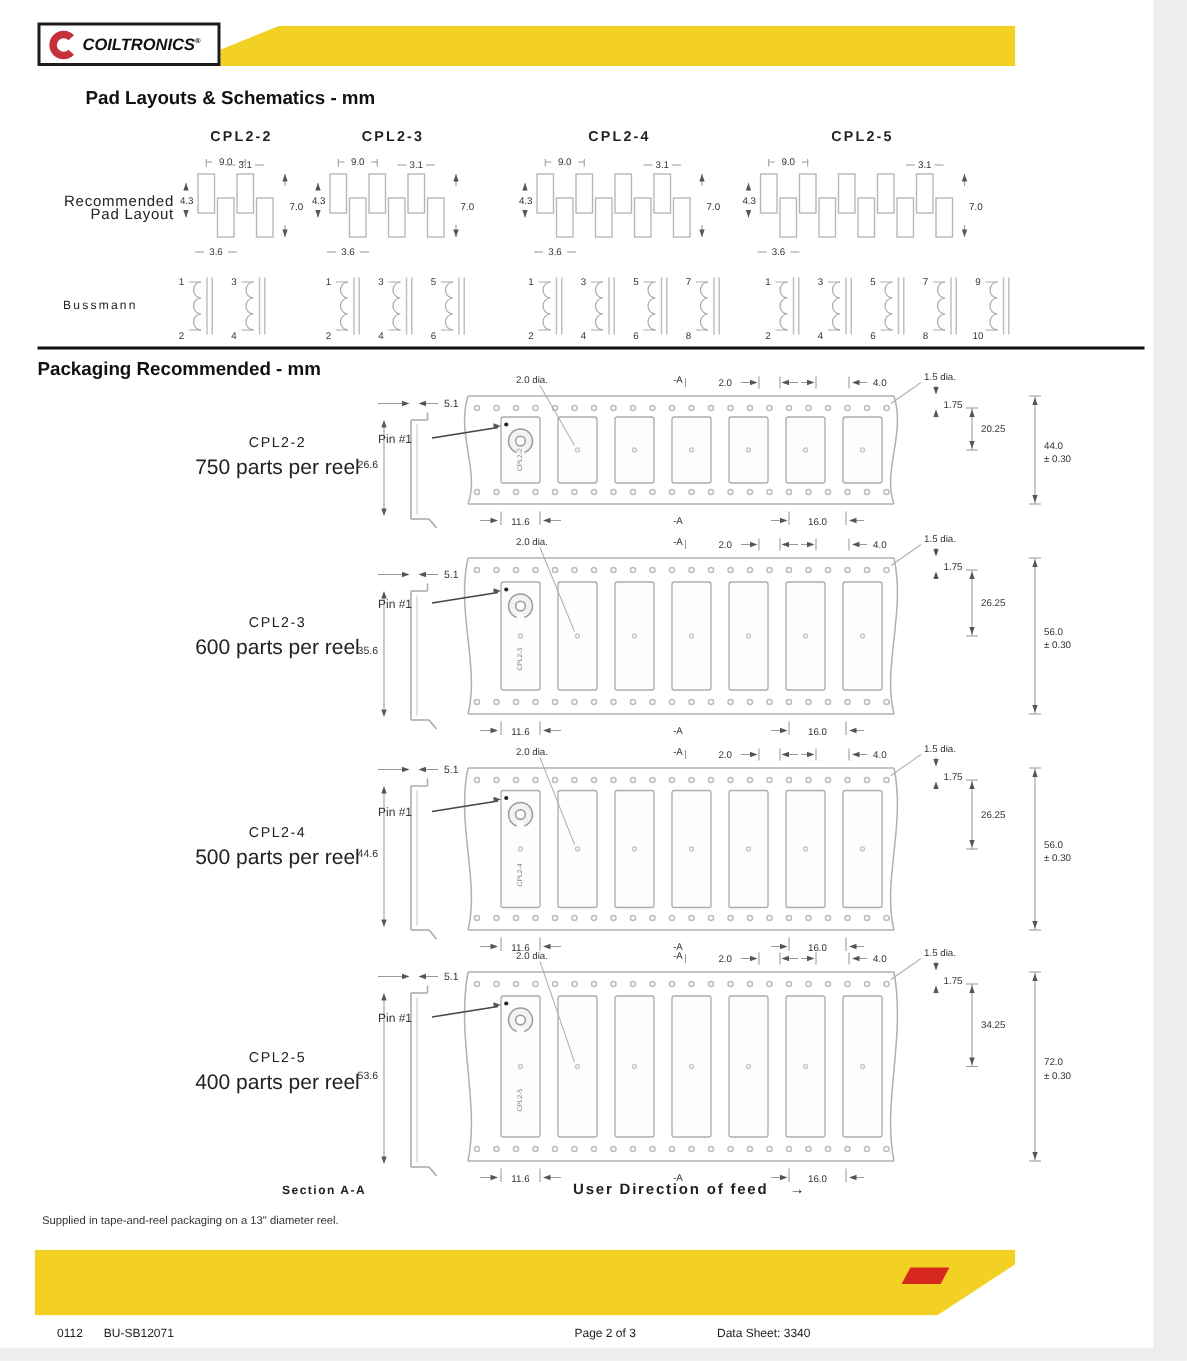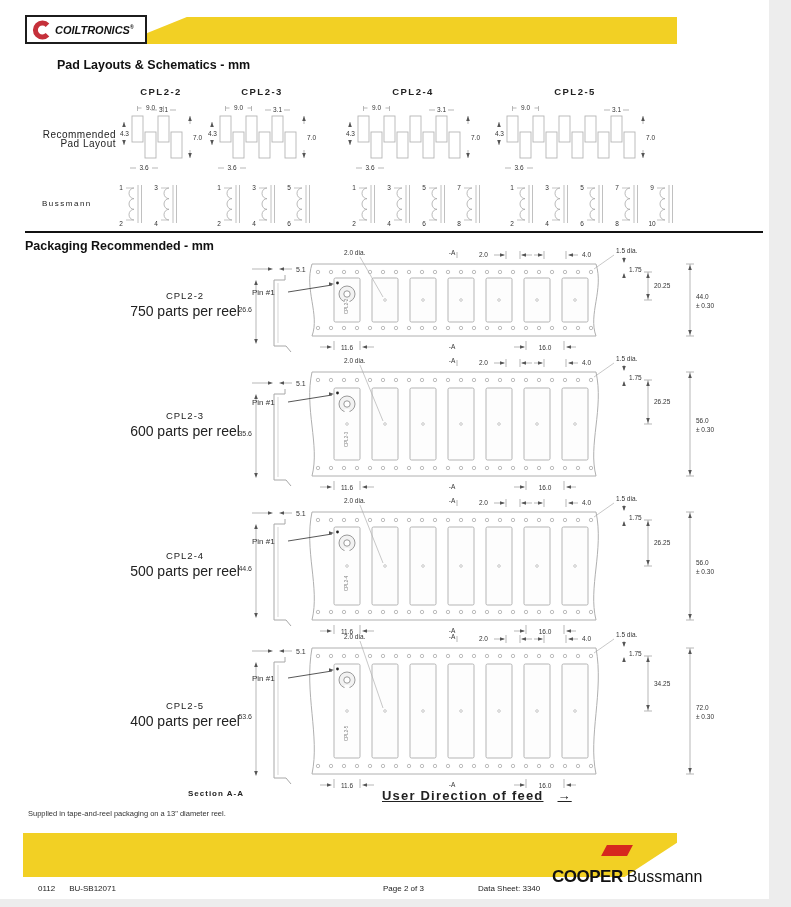--- a/index.html
+++ b/index.html
@@ -22,21 +22,21 @@
 
   .pad-title{font-weight:bold;font-size:9.5px;letter-spacing:1.5px;color:#222;text-align:center;}
   #row-label{left:24px;top:130px;width:92px;text-align:right;font-size:10px;letter-spacing:.5px;color:#222;line-height:9px;}
   #schem-label{left:42px;top:199px;font-size:8px;letter-spacing:1.5px;color:#222;}
 
   .pkg-label{width:200px;text-align:center;color:#222;}
   .pkg-label .t1{font-size:9.5px;letter-spacing:1px;}
   .pkg-label .t2{font-size:14px;margin-top:2px;}
 
   #section-label{left:188px;top:789px;width:130px;text-align:left;font-size:8px;font-weight:bold;letter-spacing:1px;color:#222;}
-  #feed-label{left:382px;top:788px;font-size:13px;font-weight:bold;letter-spacing:1.2px;color:#222;text-decoration:underline;}
+  #feed-label{left:382px;top:788px;font-size:10px;font-weight:bold;letter-spacing:1.2px;color:#222;}
   #feed-arrow{margin-left:14px;font-weight:normal;}
   #note{left:28px;top:809px;font-size:7.5px;color:#333;}
 
   
   #bottom-band{left:23px;top:833px;width:654px;height:44px;background:#F2D024;
                clip-path:polygon(0 0,100% 0,100% 22%,92% 100%,0 100%);}
   #footer-left{left:38px;top:884px;font-size:8px;color:#222;}
   #footer-left span{margin-right:14px;}
   #footer-page{left:383px;top:884px;font-size:8px;color:#222;}
   #footer-ds{left:478px;top:884px;font-size:8px;color:#222;}
@@ -903,21 +903,18 @@
     <div id="note" class="abs">Supplied in tape-and-reel packaging on a 13" diameter reel.</div>
 
     <div id="bottom-band" class="abs"></div>
     <div id="footer-left" class="abs">
       <span>0112</span><span>BU-SB12071</span>
     </div>
     <div id="footer-page" class="abs">Page 2 of 3</div>
     <div id="footer-ds" class="abs">Data Sheet: 3340</div>
     <div id="cooper-logo" class="abs">
       <div id="cooper-red"></div>
-      <div id="cooper-text">
-        <span id="cooper-bold">COOPER</span><span id="cooper-reg">Bussmann</span>
-      </div>
     </div>
 
     <div id="right-strip" class="abs"></div>
     <div id="bottom-strip" class="abs"></div>
   </div>
 </div>
 
 </body></html>

